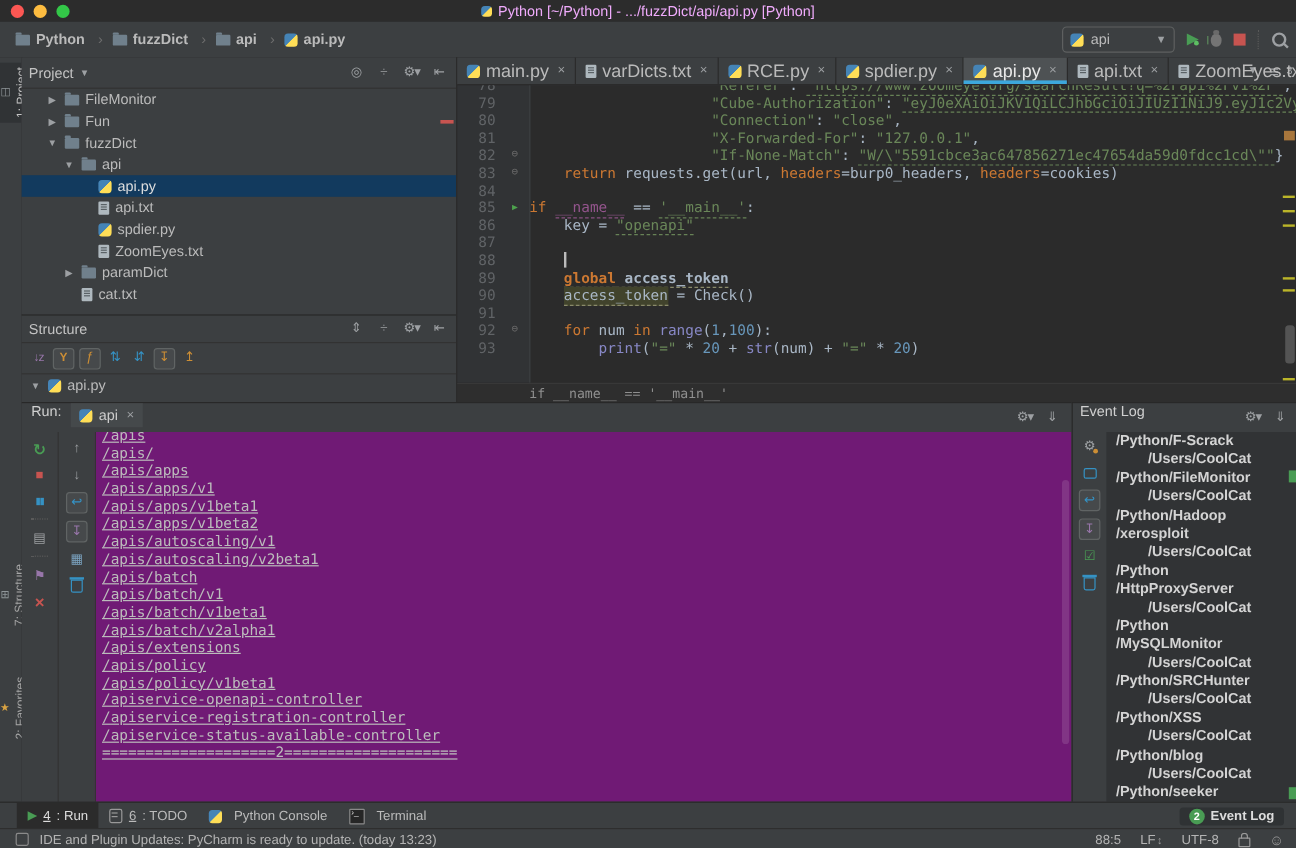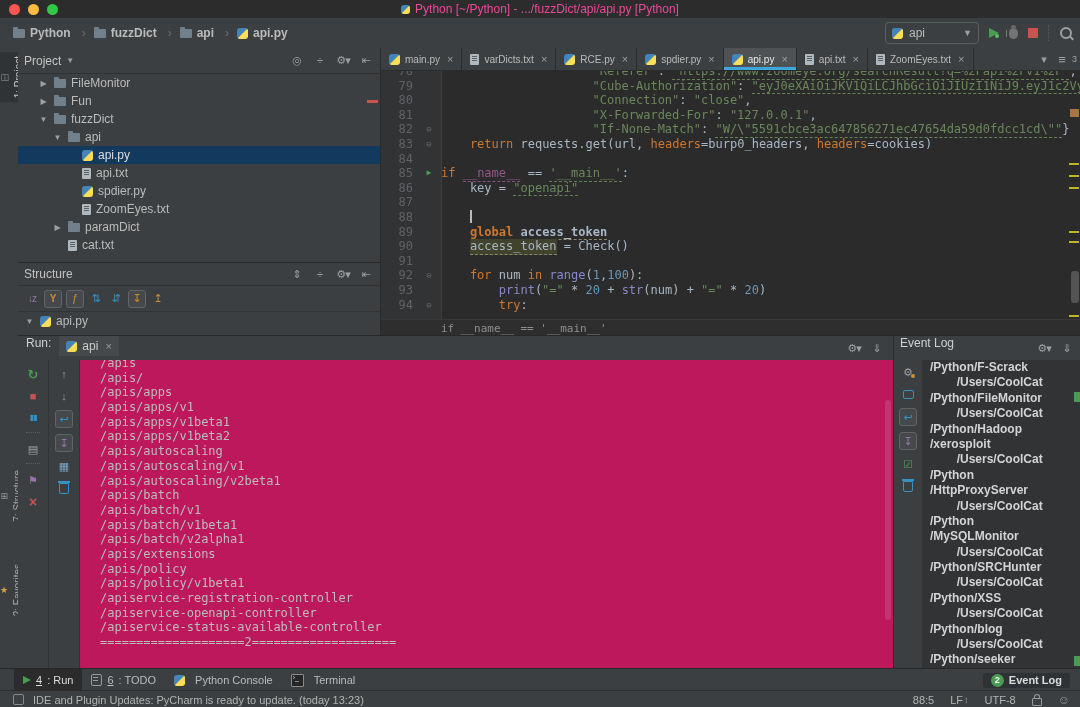--- a/index.html
+++ b/index.html
@@ -4,21 +4,21 @@
 <style>
   html,body{margin:0;padding:0;width:1080px;height:707px;overflow:hidden;background:#2b2b2b;
     font-family:"Liberation Sans","DejaVu Sans",sans-serif;-webkit-font-smoothing:antialiased;}
   .app{position:relative;width:1080px;height:707px;background:#3c3f41;font-size:12px;color:#bbb;}
   span{display:inline-block;}
 
   
   .titlebar{position:absolute;left:0;top:0;width:1080px;height:18px;background:#2c2c2c;border-bottom:1px solid #1e1e1e;}
   .lights{position:absolute;left:9px;top:4px;display:flex;gap:8px;}
   .light{width:11px;height:11px;border-radius:50%;}
-  .title-wrap{position:absolute;left:0;top:0;width:100%;height:18px;display:flex;align-items:center;justify-content:center;gap:5px;color:#ec4899;font-size:12px;}
+  .title-wrap{position:absolute;left:0;top:0;width:100%;height:18px;display:flex;align-items:center;justify-content:center;gap:5px;color:#f0abfc;font-size:12px;}
 
   
   .toolbar{position:absolute;left:0;top:18px;width:1080px;height:30px;background:#3c3f41;border-bottom:1px solid #2b2b2b;display:flex;align-items:center;}
   .bc{display:flex;align-items:center;margin-left:10px;gap:2px;}
   .bc-item{display:flex;align-items:center;gap:5px;padding:0 3px;font-weight:bold;color:#bbb;}
   .bc-item:not(:last-child)::after{content:"›";color:#6d6d6d;margin-left:6px;font-weight:normal;}
   .tb-right{position:absolute;right:8px;top:2px;height:26px;display:flex;align-items:center;gap:10px;}
   .runconfig{display:flex;align-items:center;gap:6px;background:#3c3f41;border:1px solid #5e6060;border-radius:4px;height:20px;padding:0 6px;min-width:80px;}
   .runconfig .car{color:#9da0a3;font-size:9px;margin-left:auto;}
   .tb-run{width:0;height:0;border-left:10px solid #499C54;border-top:5px solid transparent;border-bottom:5px solid transparent;position:relative;}
@@ -103,21 +103,21 @@
   .icn-text::before{content:"";position:absolute;left:2px;top:2px;width:5px;height:1px;background:#5a6266;box-shadow:0 2px 0 #5a6266,0 4px 0 #5a6266;}
   .icn-run{width:0;height:0;border-left:8px solid #499C54;border-top:4.5px solid transparent;border-bottom:4.5px solid transparent;}
   .icn-todo{width:9px;height:10px;border:1px solid #999;border-radius:2px;position:relative;}
   .icn-todo::before{content:"";position:absolute;left:1px;top:2px;width:5px;height:1px;background:#999;box-shadow:0 3px 0 #999;}
   .icn-terminal{width:11px;height:11px;background:#262626;border:1px solid #8a8a8a;border-radius:1px;position:relative;}
   .icn-terminal::before{content:"›_";position:absolute;left:1px;top:-1px;color:#ddd;font-size:7px;}
 
   
   .editor{position:absolute;left:380px;top:48px;width:700px;height:287px;background:#2b2b2b;border-left:1px solid #2b2b2b;}
   .tabbar{height:22px;background:#3c3f41;display:flex;align-items:stretch;border-bottom:1px solid #2b2b2b;position:relative;}
-  .ed-tab{display:flex;align-items:center;gap:5px;padding:0 8px;border-right:1px solid #2b2b2b;font-size:10px;color:#bbb;position:relative;}
+  .ed-tab{display:flex;align-items:center;gap:5px;padding:0 8px;border-right:1px solid #2b2b2b;font-size:15px;color:#bbb;position:relative;}
   .ed-tab.active{background:#4e5254;color:#e8e8e8;}
   .ed-tab.active::after{content:"";position:absolute;left:0;bottom:0;width:100%;height:3px;background:#3DA8DC;}
   .tab-close{color:#9da0a3;font-size:11px;margin-left:2px;}
   .tab-close::before{content:"×";}
   .tab-extra{position:absolute;right:4px;top:0;height:22px;display:flex;align-items:center;gap:2px;}
   .tab-count{font-size:9px;color:#9da0a3;}
 
   .code{position:relative;height:248px;overflow:hidden;}
   .gutterbg{position:absolute;left:0;top:0;width:60px;height:248px;background:#313335;border-right:1px solid #3c3f41;}
   .codelines{position:relative;margin-top:-7px;}
@@ -141,21 +141,21 @@
   .em{position:absolute;right:2px;}
   .crumbbar{height:16px;background:#2e2e2e;border-top:1px solid #383838;display:flex;align-items:center;padding-left:60px;color:#8f8f8f;font-size:11px;font-family:"DejaVu Sans Mono",monospace;}
 
   
   .runpanel{position:absolute;left:18px;top:335px;width:875px;height:333px;background:#3c3f41;border-top:1px solid #282828;}
   .rp-hdr{height:24px;display:flex;padding:0 8px;gap:8px;}
   .rp-tab{display:flex;align-items:center;gap:5px;background:#45494b;height:20px;padding:0 7px;color:#ccc;}
   .rp-body{display:flex;height:309px;}
   .rp-col{width:30px;display:flex;flex-direction:column;align-items:center;gap:6px;padding-top:6px;flex-shrink:0;}
   .rp-col2{border-left:1px solid #333;}
-  .console{flex:1;background:#be185d;border-left:1px solid #333;overflow:hidden;position:relative;padding-left:20px;}
+  .console{flex:1;background:#701a75;border-left:1px solid #333;overflow:hidden;position:relative;padding-left:5px;text-decoration:underline;}
   .con-line{height:14.7px;line-height:14.7px;font-size:12px;color:#bcbcbc;white-space:pre;font-family:"DejaVu Sans Mono",monospace;}
   .con-wrap{margin-top:-4px;}
   .con-scroll{position:absolute;right:2px;top:40px;width:6px;height:220px;background:rgba(255,255,255,.12);border-radius:3px;}
 
   
   .eventlog{position:absolute;left:893px;top:335px;width:187px;height:333px;background:#3c3f41;border-top:1px solid #282828;border-left:1px solid #282828;}
   .el-body{display:flex;height:309px;}
   .el-col{width:28px;display:flex;flex-direction:column;align-items:center;gap:6px;padding-top:4px;flex-shrink:0;}
   .el-content{flex:1;background:#313335;overflow:hidden;position:relative;padding-left:8px;}
   .el-line{height:15.4px;line-height:15.4px;font-size:12px;font-weight:bold;color:#d4d4d4;white-space:pre;}
@@ -395,21 +395,20 @@
           <div class="cl"><span class="cl-num">84</span><span class="cl-g"></span><span style="padding-left: 0px;"></span></div>
           <div class="cl"><span class="cl-num">85</span><span class="cl-g g-play"></span><span style="padding-left: 0px;"><span class="tk-k">if </span><span class="tk-d">__name__</span><span class="tk-p"> == </span><span class="tk-su">'__main__'</span><span class="tk-p">:</span></span></div>
           <div class="cl"><span class="cl-num">86</span><span class="cl-g"></span><span style="padding-left: 28.88px;"><span class="tk-p">key = </span><span class="tk-su">"openapi"</span></span></div>
           <div class="cl"><span class="cl-num">87</span><span class="cl-g"></span><span style="padding-left: 0px;"></span></div>
           <div class="cl"><span class="cl-num">88</span><span class="cl-g"></span><span style="padding-left: 0px;"></span></div>
           <div class="cl"><span class="cl-num">89</span><span class="cl-g"></span><span style="padding-left: 28.88px; font-weight: bold;"><span class="tk-ku">global</span><span class="tk-pu"> access_token</span></span></div>
           <div class="cl"><span class="cl-num">90</span><span class="cl-g"></span><span style="padding-left: 28.88px;"><span class="tk-hl">access_token</span><span class="tk-p"> = Check()</span></span></div>
           <div class="cl"><span class="cl-num">91</span><span class="cl-g"></span><span style="padding-left: 0px;"></span></div>
           <div class="cl"><span class="cl-num">92</span><span class="cl-g g-fold"></span><span style="padding-left: 28.88px;"><span class="tk-k">for </span><span class="tk-p">num </span><span class="tk-k">in </span><span class="tk-b">range</span><span class="tk-p">(</span><span class="tk-n2">1</span><span class="tk-p">,</span><span class="tk-n2">100</span><span class="tk-p">):</span></span></div>
           <div class="cl"><span class="cl-num">93</span><span class="cl-g"></span><span style="padding-left: 57.76px;"><span class="tk-b">print</span><span class="tk-p">(</span><span class="tk-s">"="</span><span class="tk-p"> * </span><span class="tk-n2">20</span><span class="tk-p"> + </span><span class="tk-b">str</span><span class="tk-p">(num) + </span><span class="tk-s">"="</span><span class="tk-p"> * </span><span class="tk-n2">20</span><span class="tk-p">)</span></span></div>
-          <div class="cl"><span class="cl-num">94</span><span class="cl-g g-fold"></span><span style="padding-left: 57.76px;"><span class="tk-k">try</span><span class="tk-p">:</span></span></div>
         </div>
       <div class="caret"></div>
       <div class="errstripe">
         <span class="em" style="top:38px;width:9px;height:8px;background:#A8763C;"></span>
         <span class="em" style="top:92px;width:10px;height:2px;background:#BBB529;"></span>
         <span class="em" style="top:104px;width:10px;height:2px;background:#BBB529;"></span>
         <span class="em" style="top:116px;width:10px;height:2px;background:#BBB529;"></span>
         <span class="em" style="top:160px;width:10px;height:2px;background:#BBB529;"></span>
         <span class="em" style="top:170px;width:10px;height:2px;background:#BBB529;"></span>
         <span class="em" style="top:200px;width:8px;height:32px;background:rgba(180,180,180,.3);border-radius:3px;"></span>
@@ -459,32 +458,31 @@
         </div>
       <div class="console">
         <div class="con-wrap">
 
         <div class="con-line">/apis</div>
             <div class="con-line">/apis/</div>
             <div class="con-line">/apis/apps</div>
             <div class="con-line">/apis/apps/v1</div>
             <div class="con-line">/apis/apps/v1beta1</div>
             <div class="con-line">/apis/apps/v1beta2</div>
-            <div class="con-line">/apis/autoscaling</div>
             <div class="con-line">/apis/autoscaling/v1</div>
             <div class="con-line">/apis/autoscaling/v2beta1</div>
             <div class="con-line">/apis/batch</div>
             <div class="con-line">/apis/batch/v1</div>
             <div class="con-line">/apis/batch/v1beta1</div>
             <div class="con-line">/apis/batch/v2alpha1</div>
             <div class="con-line">/apis/extensions</div>
             <div class="con-line">/apis/policy</div>
             <div class="con-line">/apis/policy/v1beta1</div>
+            <div class="con-line">/apiservice-openapi-controller</div>
             <div class="con-line">/apiservice-registration-controller</div>
-            <div class="con-line">/apiservice-openapi-controller</div>
             <div class="con-line">/apiservice-status-available-controller</div>
             <div class="con-line">====================2====================</div>
           </div>
         <div class="con-scroll"></div>
       </div>
     </div>
   </div>
 
   <div class="eventlog">
     <div class="rp-hdr" style="padding:0 6px;">

